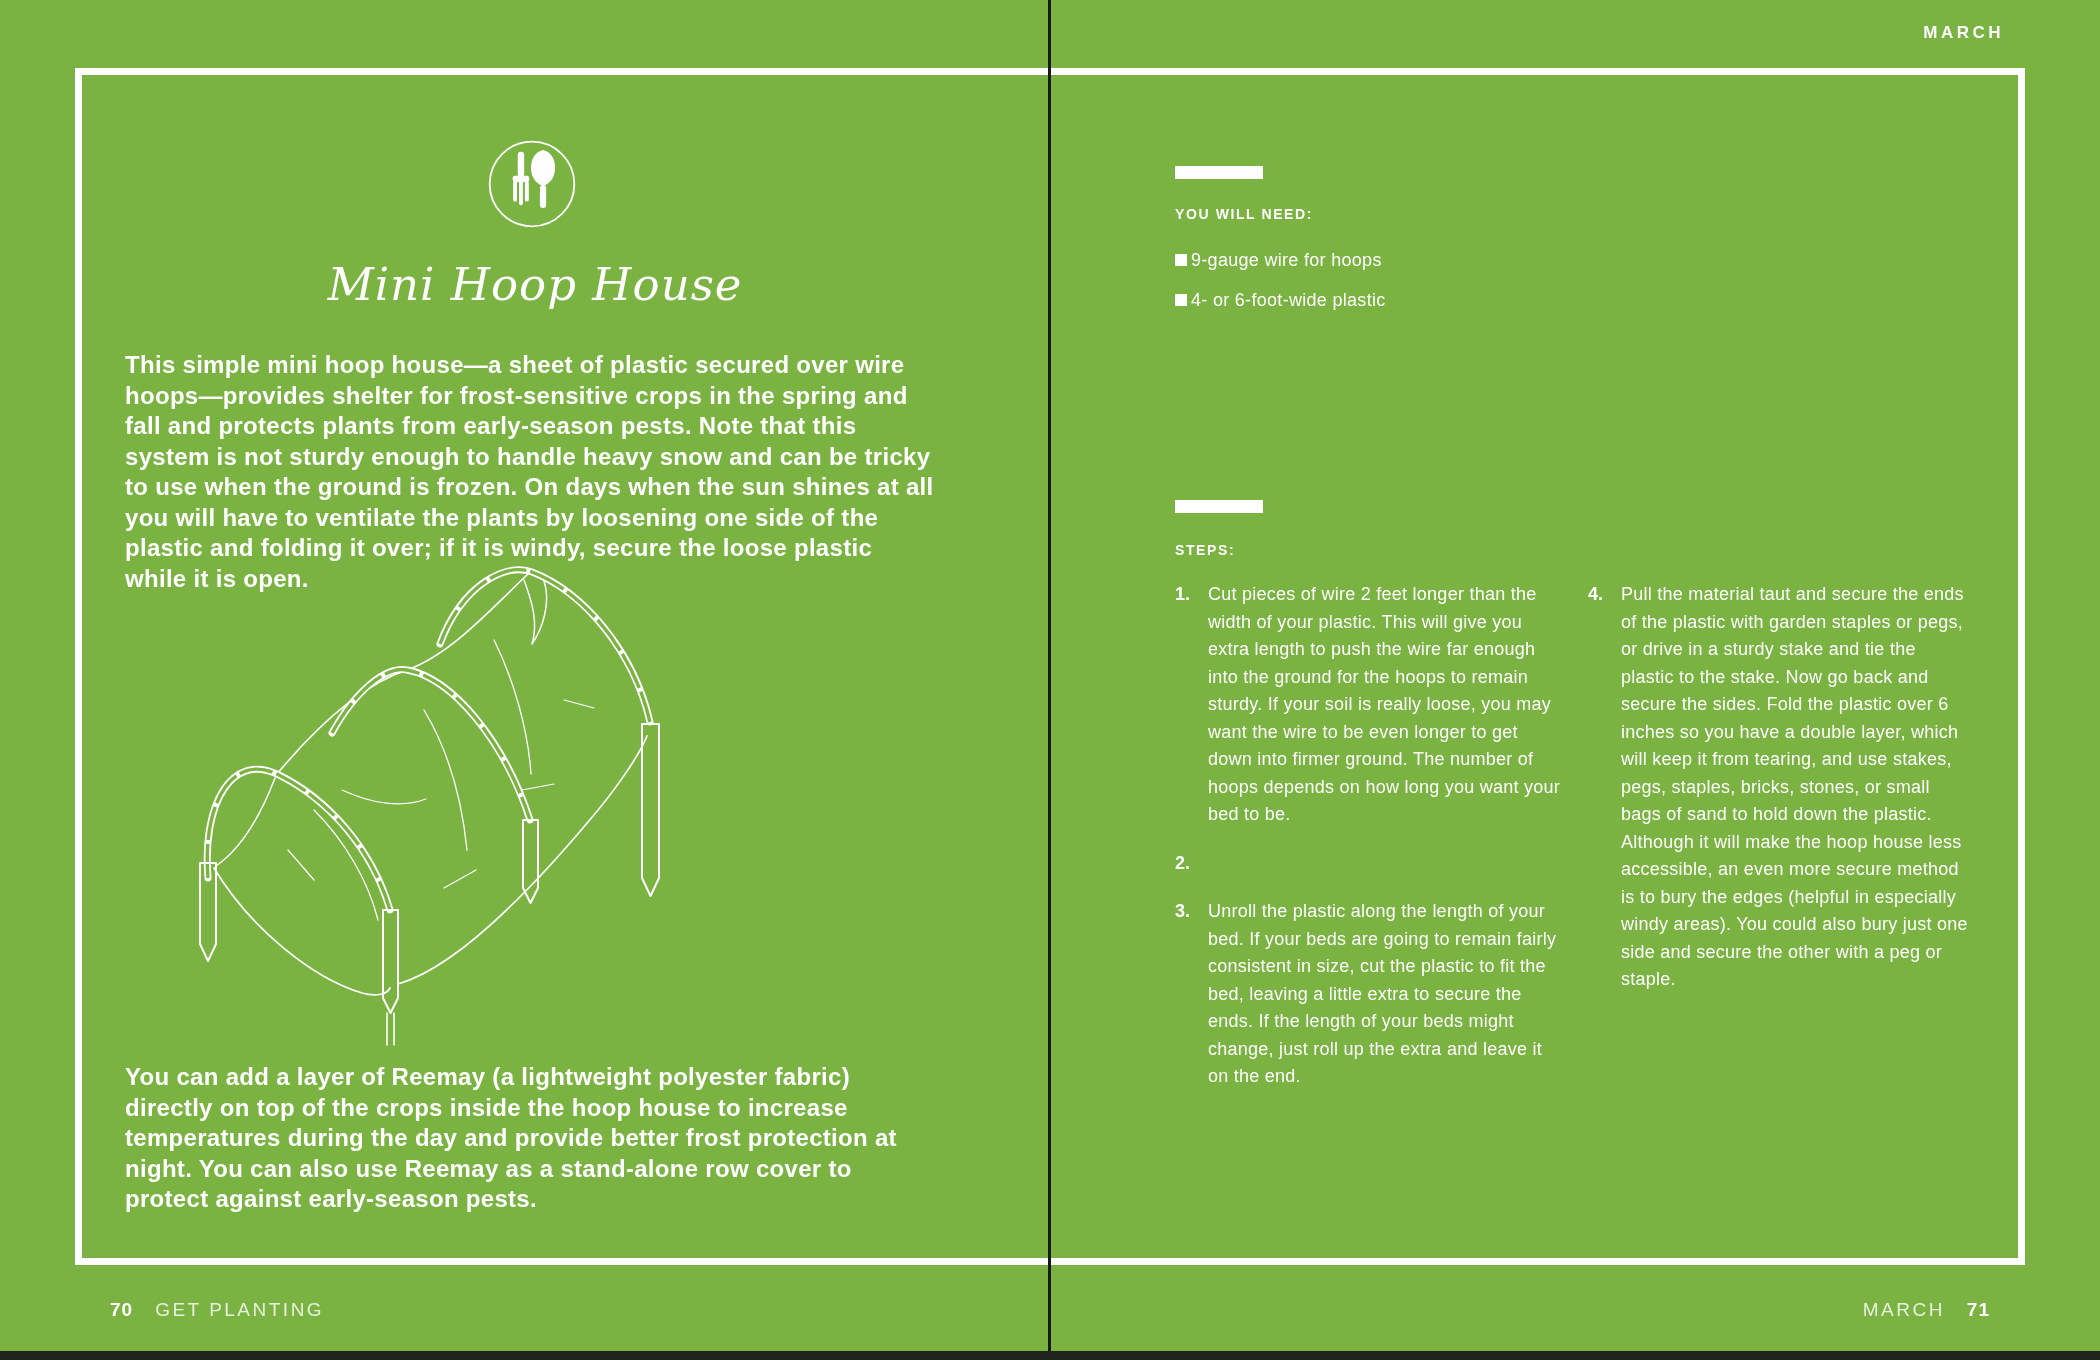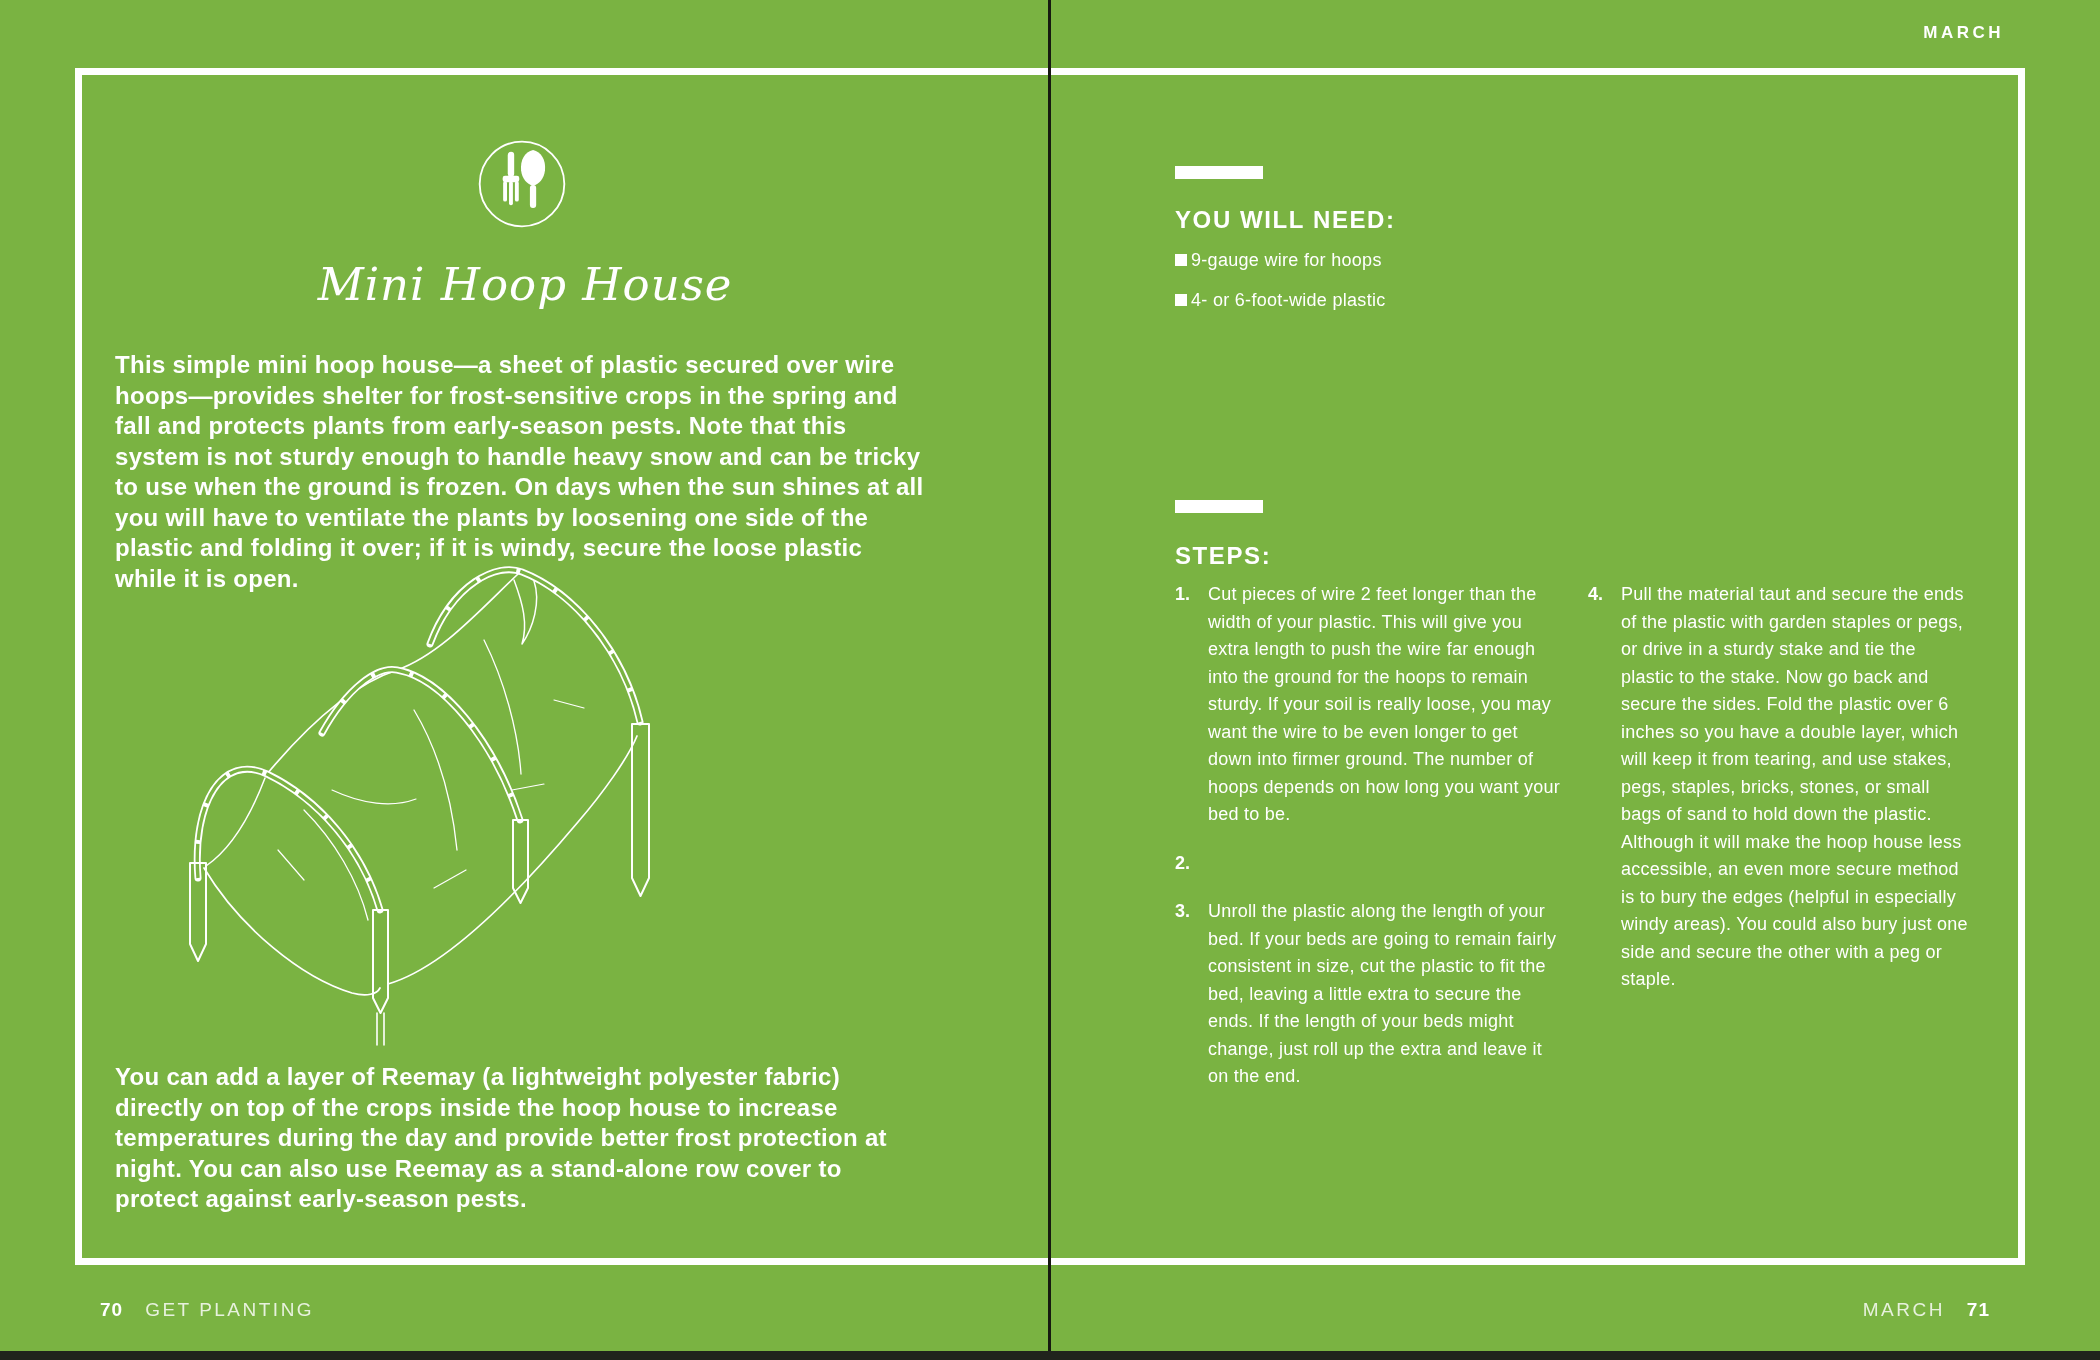--- a/index.html
+++ b/index.html
@@ -16,21 +16,21 @@
   
   .gutter{
     position:absolute;left:1048px;top:0;width:3px;height:1360px;
     background:#161a10;z-index:2;
   }
   .bottom-edge{
     position:absolute;left:0;bottom:0;width:100%;height:9px;
     background:#20231c;z-index:3;
   }
   .page-left,.page-right{position:absolute;top:0;height:1360px;z-index:2;}
-  .page-left{left:0;width:1049px;}
+  .page-left{left:10px;width:1049px;}
   .page-right{left:1051px;width:1049px;}
 
   
   .tools-badge{position:absolute;left:476px;top:138px;width:92px;height:92px;}
   .title{
     position:absolute;left:75px;top:258px;width:900px;margin:0;
     text-align:center;font-family:"DejaVu Serif","Liberation Serif",serif;
     font-style:italic;font-weight:500;font-size:45px;letter-spacing:1px;
   }
   .body-copy{
@@ -55,21 +55,21 @@
 
   
   .running-head{
     position:absolute;right:96px;top:23px;font-size:17px;font-weight:bold;
     letter-spacing:3.5px;
   }
   .tagbar{position:absolute;left:124px;width:88px;height:13px;background:#ffffff;}
   .tagbar-1{top:166px;}
   .tagbar-2{top:500px;}
   .subhead{
-    position:absolute;left:124px;margin:0;font-size:24px;font-weight:bold;
+    position:absolute;left:124px;margin:0;font-size:14px;font-weight:bold;
     letter-spacing:1.6px;
   }
   .need-head{top:206px;}
   .steps-head{top:542px;}
   .need-list{
     position:absolute;left:124px;top:247px;width:320px;margin:0;padding:0;
     list-style:none;
   }
   .need-item{
     position:relative;padding-left:16px;margin-bottom:13px;

